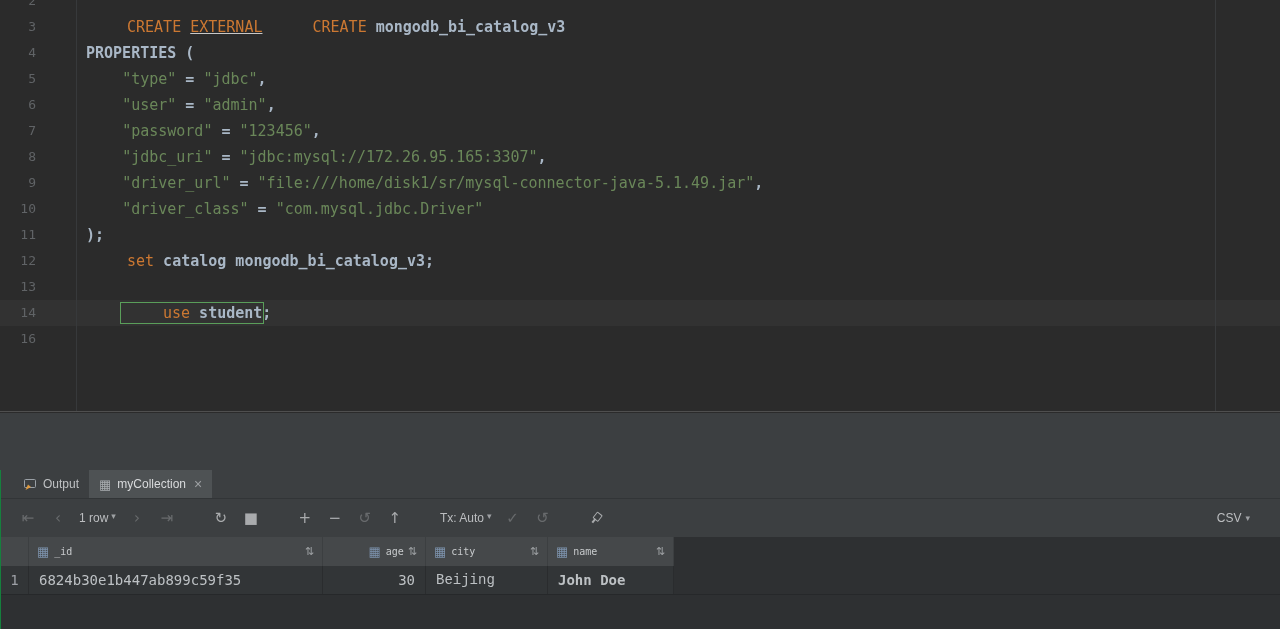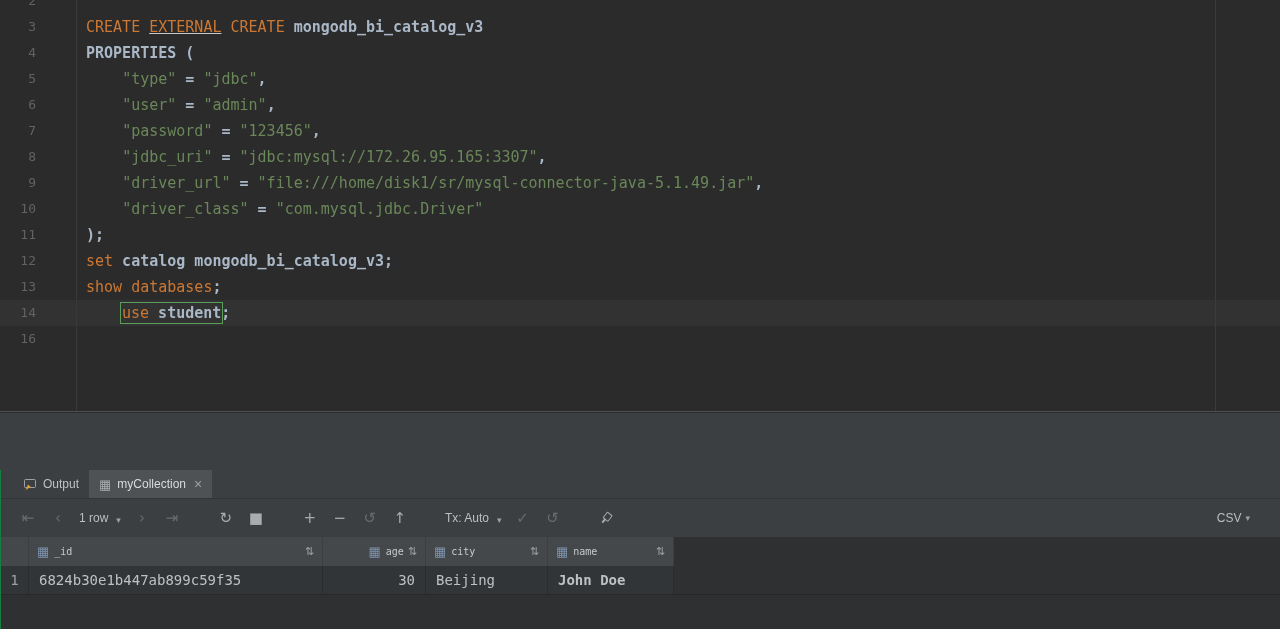--- a/index.html
+++ b/index.html
@@ -14,21 +14,21 @@
   .editor { position:absolute; left:0; top:0; width:1280px; height:412px;
             overflow:hidden; border-bottom:1px solid #4f4f4f; }
   .ed-lines { margin-top:-12px; }
   .ed-row { display:flex; height:26px; line-height:26px; }
   .ed-row.current { background:#323232;gap:36px; }
   .ed-gutter { width:76px; flex:none; display:flex; }
   .ln { width:36px; text-align:right; color:var(--ln,#606366); font-size:13px; }
   .gicon { width:34px; text-align:center; font-size:13px; }
   .gicon.check { color:var(--check,#4f9e58); }
   .ed-code { padding-left:10px; font-size:15px; color:var(--plain,#a9b7c6); white-space:pre; }
-  .tok-keyword { color:var(--kw,#cc7832); }
+  .tok-keyword { color:var(--kw,#cc7832);margin-left:41px; }
   .tok-keyword-underline { color:var(--kw,#cc7832); text-decoration:underline; text-decoration-color:#c9c9c9; }
   .tok-string { color:var(--str,#6a8759); }
   .tok-plain { color:var(--plain,#a9b7c6);font-weight:bold; }
   .tok-error { color:var(--err,#e0544e); }
   .exec-frame { outline:1px solid var(--frame,#5a9e5a); outline-offset:1px; }
   .gutter-sep { position:absolute; left:76px; top:0; width:1px; height:412px; background:#37393b; }
   .margin-guide { position:absolute; left:1215px; top:0; width:1px; height:412px; background:#393b3d; }
 
   
   .panel { position:absolute; left:0; top:413px; width:1280px; height:216px; background:#3c3f41; }
@@ -50,21 +50,21 @@
   .grid-glyph { color:#7d93ad; font-size:13px; font-family:"DejaVu Sans", sans-serif; }
   .ptab .grid-glyph { color:#a9adb0; }
   .tabclose { color:#9da0a3; font-size:14px; margin-left:2px; }
 
   .toolbar-row { height:38px; display:flex; align-items:center; background:#3c3f41; padding:0 12px; }
   .tb-left { display:flex; align-items:center; flex:1; min-width:0; }
   .tb-icon { width:24px; height:24px; display:flex; align-items:center; justify-content:center;
              color:#a9abad; font-size:15px; font-family:"DejaVu Sans", sans-serif; margin:0 3px; }
   .tb-icon.dis { opacity:.4; }
   .tb-gap { width:24px; flex:none; }
-  .tb-dd { display:flex; align-items:flex-end; gap:8px; margin:0 6px; color:#bcbec0;
+  .tb-dd { display:flex; align-items:flex-start; gap:3px; margin:0 6px; color:#bcbec0;
            font-family:"Liberation Sans", sans-serif; font-size:12px; white-space:nowrap; }
   .tb-dd-arrow { font-size:9px; color:#9da0a3; font-family:"DejaVu Sans", sans-serif; }
   .tb-right { display:flex; align-items:center; gap:4px; color:#bcbec0;
               font-family:"Liberation Sans", sans-serif; font-size:12px; margin-right:18px; }
   .pin-shape { position:relative; width:14px; height:14px; display:inline-block; transform:rotate(38deg); }
   .pin-shape::before { content:''; position:absolute; top:1px; left:4px; width:5px; height:6px;
                        border:1.5px solid #a9abad; border-radius:1px; }
   .pin-shape::after { content:''; position:absolute; top:8px; left:6px; width:1.5px; height:5px; background:#a9abad; }
 
   .grid { flex:1; background:#2e3032; display:flex; flex-direction:column; font-size:14px; min-width:0; }
@@ -162,21 +162,20 @@
           <span class="ln">12</span>
           <span class="gicon"></span>
         </div>
         <div class="ed-code"><span class="tok-keyword">set</span><span class="tok-plain"> catalog mongodb_bi_catalog_v3;</span></div>
       </div>
       <div class="ed-row">
         <div class="ed-gutter">
           <span class="ln">13</span>
           <span class="gicon"></span>
         </div>
-        <div class="ed-code"><span class="tok-keyword">show databases</span><span class="tok-plain">;</span></div>
       </div>
       <div class="ed-row current">
         <div class="ed-gutter">
           <span class="ln">14</span>
           <span class="gicon"></span>
         </div>
         <div class="ed-code"><span class="exec-frame"><span class="tok-keyword">use</span><span class="tok-plain"> student</span></span><span class="tok-plain">;</span></div>
       </div>
       <div class="ed-row">
         <div class="ed-gutter">
@@ -282,21 +281,21 @@
               </span>
               <span class="h-spacer"></span>
               <span class="h-sort">⇅</span>
             </div>
           </div>
         <div class="grid-body">
             <div class="g-row">
               <div class="g-cell rownum">1</div>
               <div class="g-cell" style="width: 294px;">6824b30e1b447ab899c59f35</div>
               <div class="g-cell right" style="width: 103px;">30</div>
-              <div class="g-cell" style="width: 122px;">Beijing</div>
+              <div class="g-cell" style="width: 122px; font-family: Liberation Mono, monospace;">Beijing</div>
               <div class="g-cell" style="width: 126px; font-weight: bold;">John Doe</div>
             </div>
           </div>
       </div>
     </div>
 
   </div>
 </div>
 
 </body></html>

